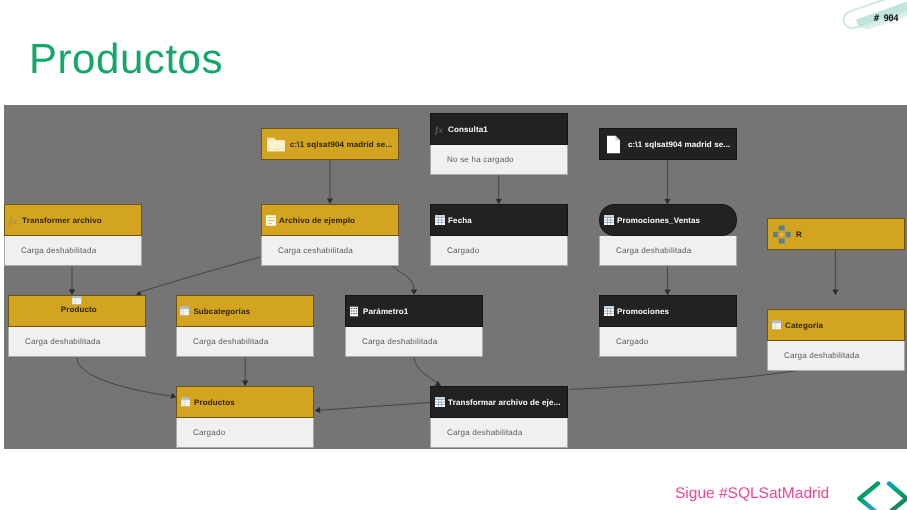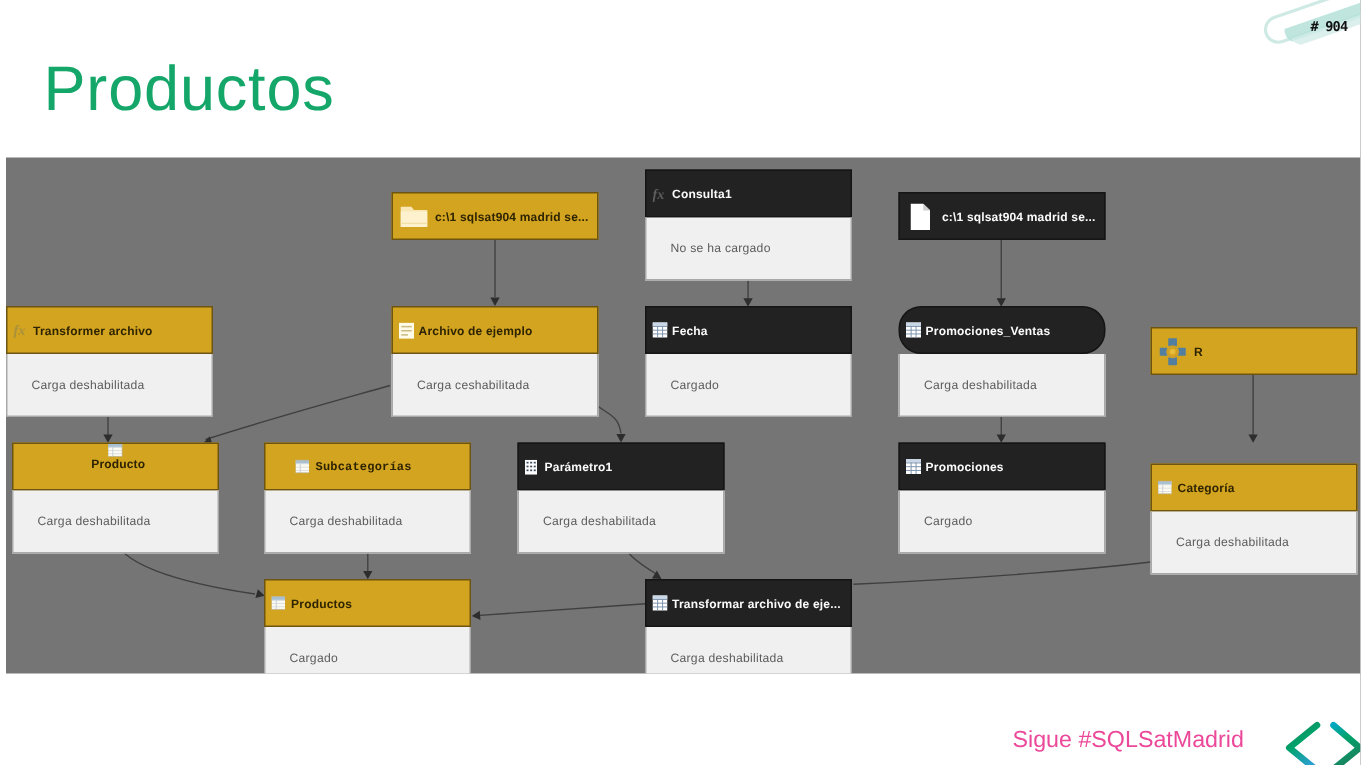--- a/index.html
+++ b/index.html
@@ -11,21 +11,21 @@
          font-family:"Liberation Sans",sans-serif;font-weight:400;letter-spacing:0.55px;white-space:nowrap;}
 
   #canvas{position:absolute;left:4px;top:105px;width:903px;height:344px;background:#757575;overflow:hidden;}
   #edges{position:absolute;left:0;top:0;width:903px;height:344px;pointer-events:none;}
 
   .node{position:absolute;box-sizing:border-box;width:138px;}
   .nhead{display:flex;align-items:center;height:32px;box-sizing:border-box;padding-left:3.7px;
          font-size:8px;font-weight:bold;letter-spacing:0.12px;white-space:nowrap;overflow:hidden;}
   .nhead.dark{background:#222222;color:#fbfbfb;border:1px solid #151515;}
   .nhead.gold{background:#d3a420;color:#2f2402;border:1px solid #6e5411;}
-  .nbody{height:42px;box-sizing:border-box;background:#f0f0f0;color:#5b5b5b;
+  .nbody{height:30px;box-sizing:border-box;background:#f0f0f0;color:#5b5b5b;
          border:1px solid #a9a9a9;border-top:none;display:flex;align-items:center;
          padding-left:16px;font-size:8.1px;letter-spacing:0.18px;white-space:nowrap;}
   .ico{width:10px;height:10px;margin-right:3.5px;flex:0 0 auto;display:flex;align-items:center;justify-content:center;}
   .ico svg{display:block;}
 
   #footer{position:absolute;left:675px;top:486px;font-size:15.5px;line-height:15.5px;color:#ec4899;
           font-family:"Liberation Sans",sans-serif;white-space:nowrap;}
   #chev{position:absolute;left:849px;top:459px;}
   #logo904{position:absolute;left:833px;top:-5px;}
 </style>
@@ -194,21 +194,21 @@
                   <rect x="0" y="14" width="20" height="0.9"></rect>
                 </g>
                 <rect x="0" y="0" width="20" height="18" fill="none" stroke="#b8b096" stroke-width="1"></rect>
               </svg>
             </span>
             <span>Producto</span>
           </div>
           <div class="nbody">Carga deshabilitada</div>
         </div>
         <div class="node" style="left: 172px; top: 190px;">
-          <div class="nhead gold" style="padding-left: 20px; font-family: Liberation Mono, monospace;">
+          <div class="nhead gold" style="padding-left: 3px;">
             <span class="ico" style="width: 9.4px; height: 8.5px; margin-right: 4px;">
               <svg viewBox="0 0 20 18" width="20" height="18">
                 <rect x="0" y="0" width="20" height="18" fill="#fcfaf0"></rect>
                 <rect x="0" y="0" width="20" height="4.6" fill="#a8c0d2"></rect>
                 <g fill="#c9d2da">
                   <rect x="6.0" y="4.6" width="1.5" height="13.4"></rect>
                   <rect x="0" y="4.6" width="20" height="1.1"></rect>
                   <rect x="0" y="9.4" width="20" height="0.9"></rect>
                   <rect x="0" y="14" width="20" height="0.9"></rect>
                 </g>

